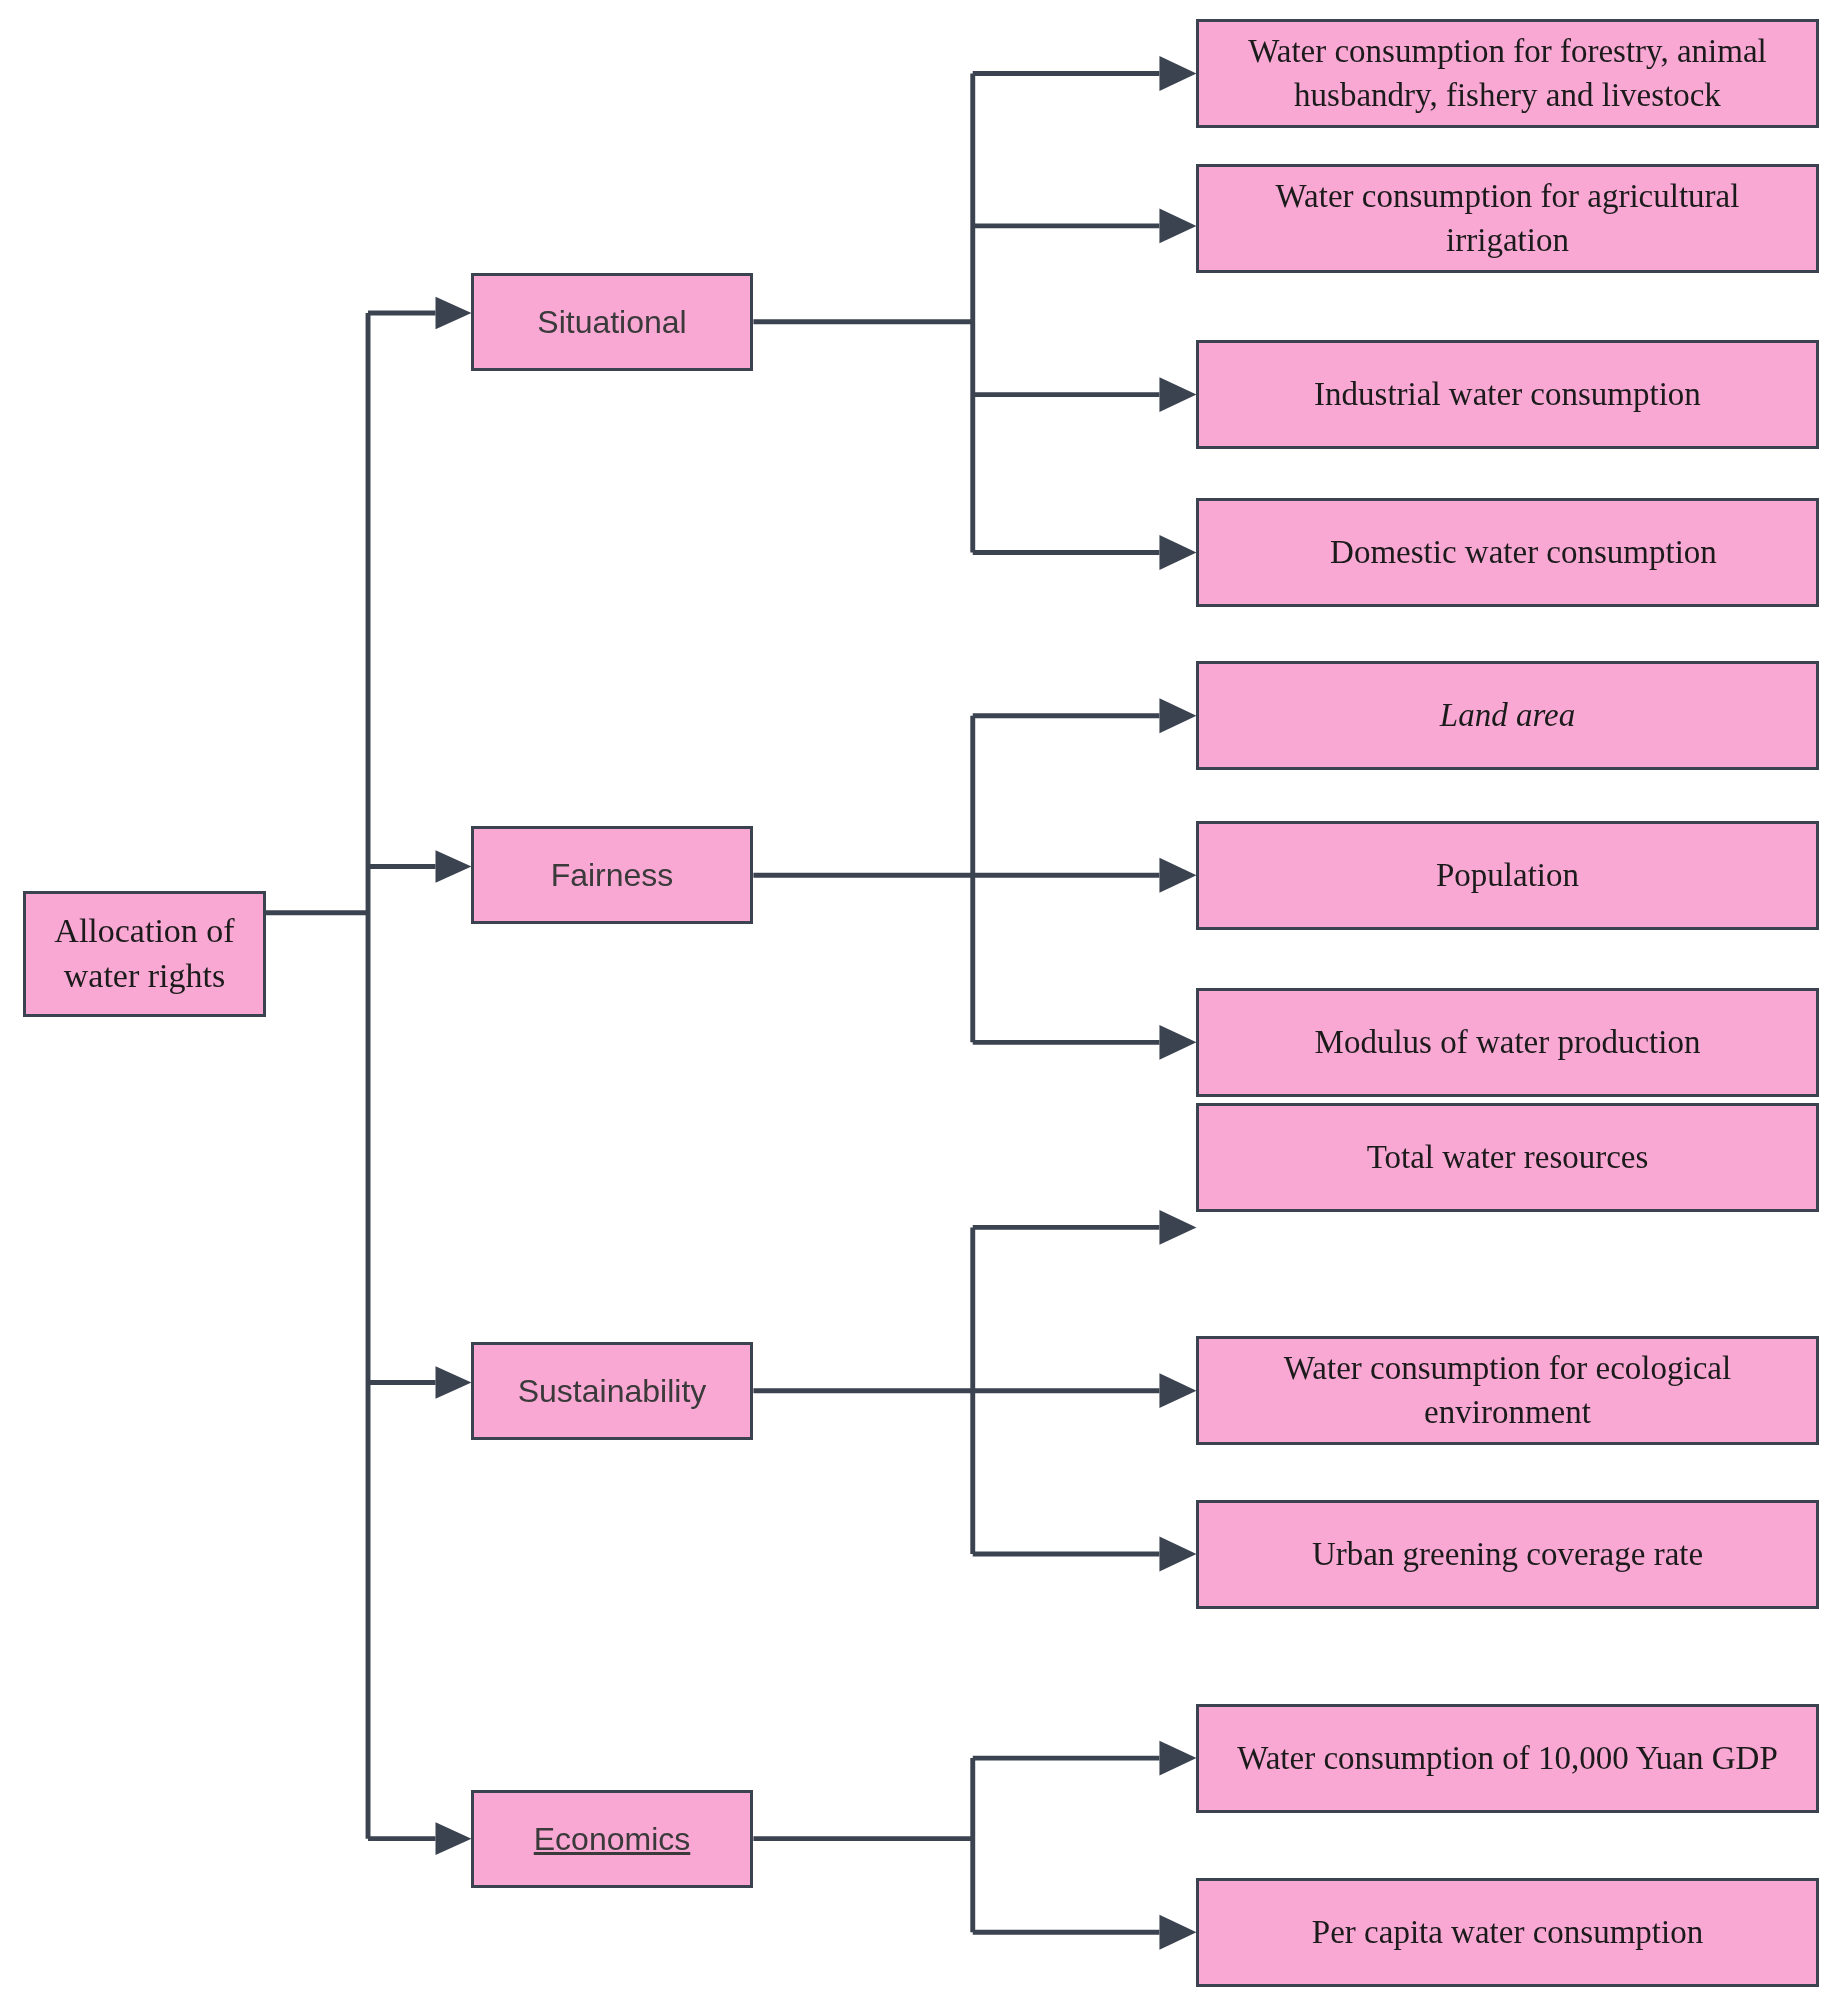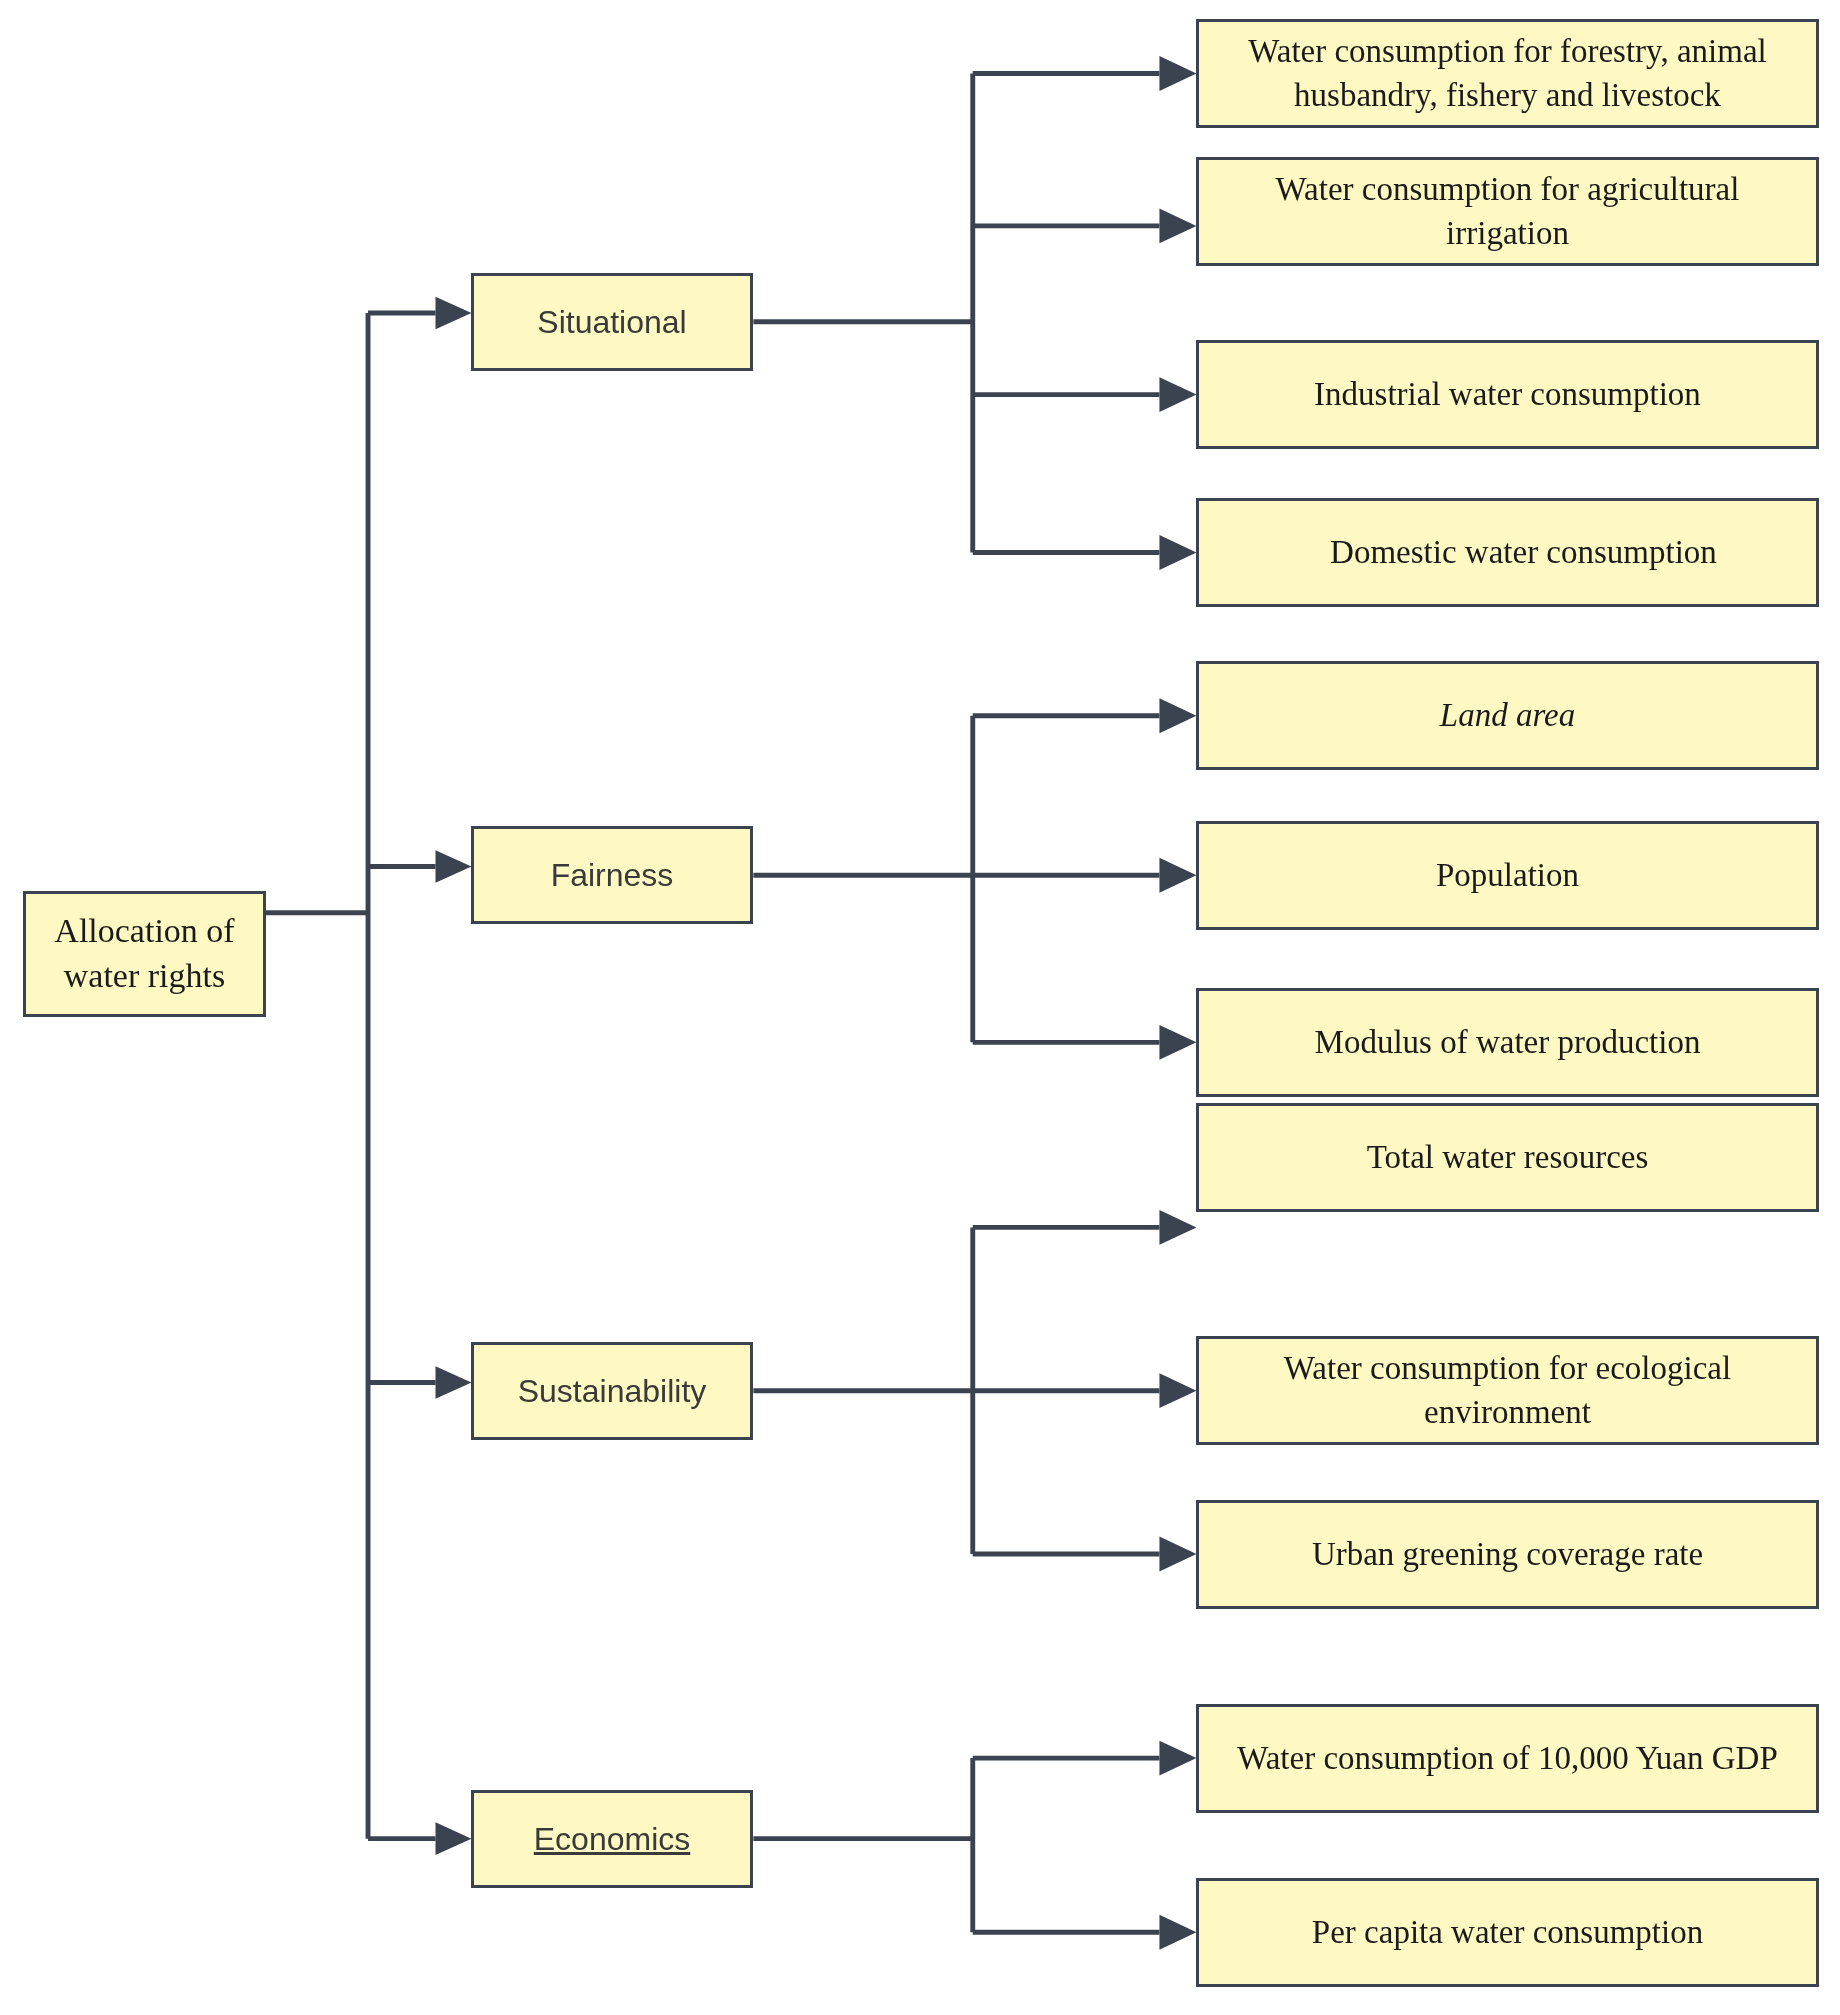--- a/index.html
+++ b/index.html
@@ -8,21 +8,21 @@
     width:1841px;
     height:2015px;
     background:#ffffff;
     font-family:"Liberation Serif", serif;
     overflow:hidden;
   }
   .node{
     position:absolute;
     box-sizing:border-box;
     border:3.3px solid #3b4250;
-    background:#fef9c3;
+    background:#f9a8d4;
     display:flex;
     align-items:center;
     justify-content:center;
     text-align:center;
     color:#1b1b1b;
   }
   .node .label{
     display:block;
     width:100%;
     padding:0 14px;
@@ -131,21 +131,21 @@
   <div class="node node-category" style="top:1342px;">
     <span class="label">Sustainability</span>
   </div>
   <div class="node node-category" style="top:1790px;text-decoration:underline;">
     <span class="label">Economics</span>
   </div>
 
   <div class="node node-leaf" style="top:19px;">
     <span class="label">Water consumption for forestry, animal husbandry, fishery and livestock</span>
   </div>
-  <div class="node node-leaf" style="top:157px;">
+  <div class="node node-leaf" style="top:164px;">
     <span class="label">Water consumption for agricultural irrigation</span>
   </div>
   <div class="node node-leaf" style="top:340px;">
     <span class="label">Industrial water consumption</span>
   </div>
   <div class="node node-leaf" style="top:498px;padding-left:32px;">
     <span class="label">Domestic water consumption</span>
   </div>
 
   <div class="node node-leaf" style="top:661px;font-style:italic;">

